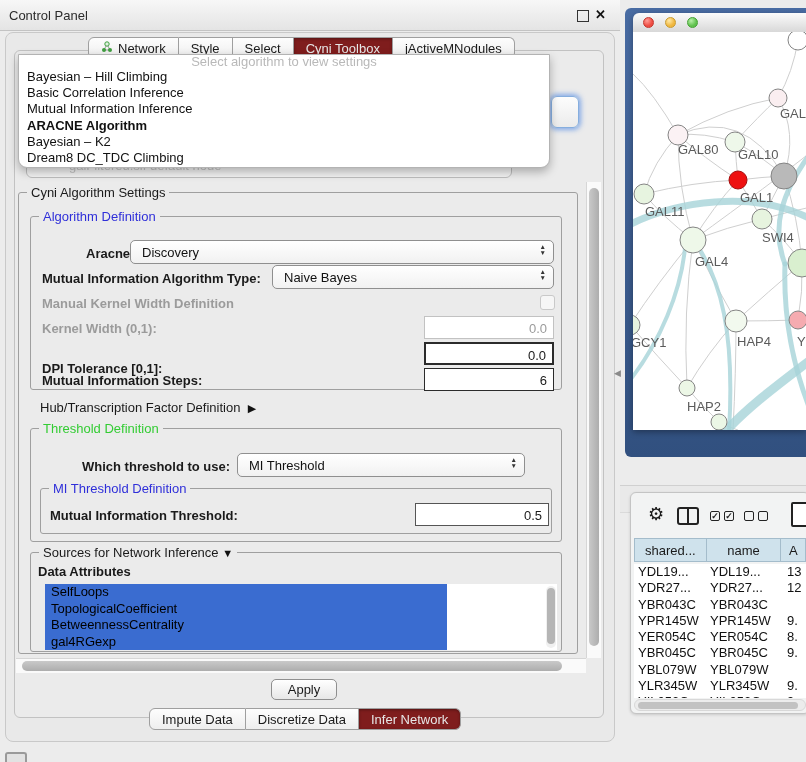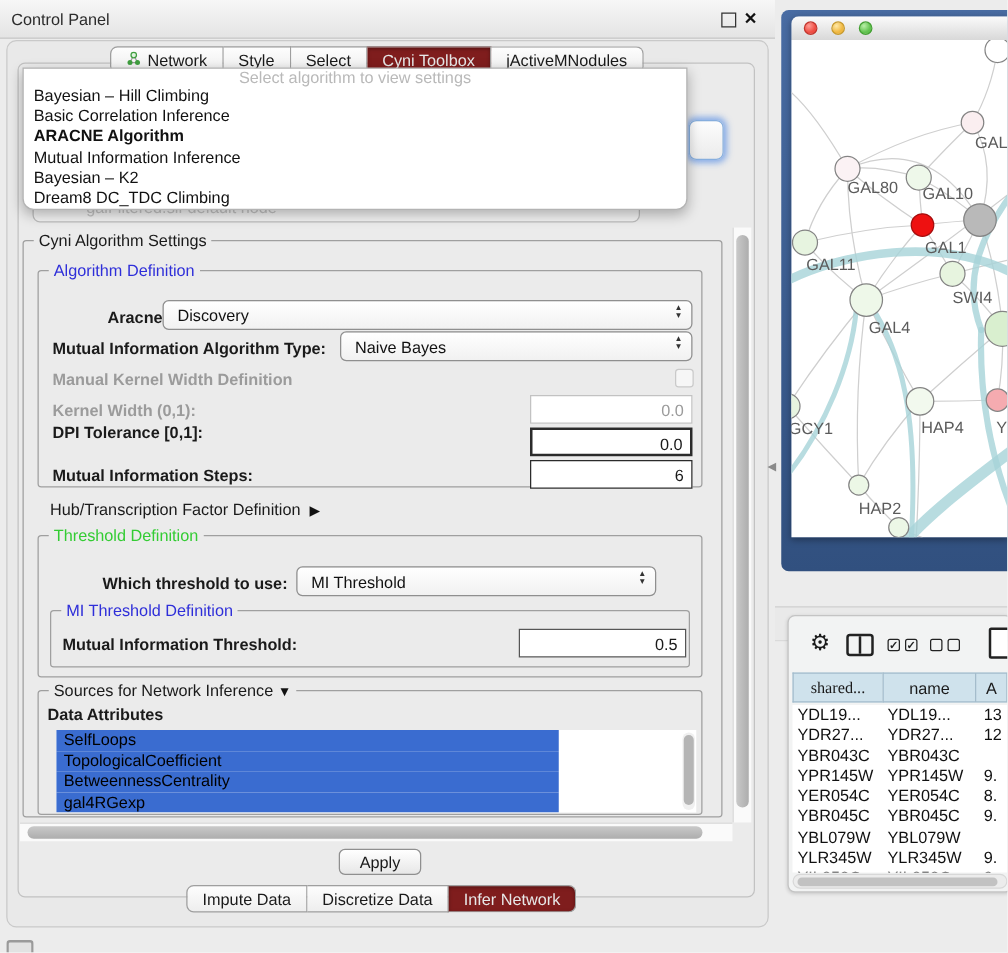--- a/index.html
+++ b/index.html
@@ -152,22 +152,22 @@
   <div class="occluded-combo">
     <span>galFiltered.sif default node</span>
   </div>
   <div class="glow-btn"></div>
 
   <div class="popup">
     <div class="ph">Select algorithm to view settings</div>
     <div id="popup-options">
         <div class="opt">Bayesian – Hill Climbing</div>
         <div class="opt">Basic Correlation Inference</div>
+        <div class="opt">Mutual Information Inference</div>
         <div class="opt b">ARACNE Algorithm</div>
-        <div class="opt">Mutual Information Inference</div>
         <div class="opt">Bayesian – K2</div>
         <div class="opt">Dream8 DC_TDC Climbing</div>
       </div>
   </div>
 
   <div class="group" style="left:18px;top:192px;width:560px;height:462px;">
     <span class="gtitle">Cyni Algorithm Settings</span>
   </div>
 
   <div class="group" style="left:30px;top:216px;width:532px;height:174px;">
@@ -188,21 +188,21 @@
         <i>▲</i>
         <i>▼</i>
       </span>
   </div>
   <span class="lbl b dis" style="left:42px;top:296px;">Manual Kernel Width Definition</span>
   <span class="cbx-dis" style="left:540px;top:295px;"></span>
   <span class="lbl b dis" style="left:42px;top:321px;">Kernel Width (0,1):</span>
   <div class="num-input" style="left:424px;top:316px;width:130px;border:1px solid #c2c2c2;">
     <span class="dis">0.0</span>
   </div>
-  <span class="lbl b" style="left:42px;top:338px;">DPI Tolerance [0,1]:</span>
+  <span class="lbl b" style="left:42px;top:361px;">DPI Tolerance [0,1]:</span>
   <div class="num-input" style="left:424px;top:342px;width:130px;border:2px solid #2b2b2b;">
     <span>0.0</span>
   </div>
   <span class="lbl b" style="left:42px;top:373px;">Mutual Information Steps:</span>
   <div class="num-input" style="left:424px;top:368px;width:130px;border:1px solid #2b2b2b;">
     <span>6</span>
   </div>
 
   <span class="lbl" style="left:40px;top:400px;z-index:3;">
     <span>Hub/Transcription Factor Definition</span>
@@ -361,21 +361,21 @@
   <div class="cb-pair" style="left:710px;top:511px;">
     <span class="cb">✓</span>
       <span class="cb">✓</span>
   </div>
   <div class="cb-pair" style="left:744px;top:511px;">
     <span class="cb"></span>
       <span class="cb"></span>
   </div>
   <div class="page-icon"></div>
   <div class="tbl-head" id="tbl-head">
-      <div class="hc" style="width: 73px; font-family: Liberation Serif, serif;">shared...</div>
+      <div class="hc" style="width: 73px;">shared...</div>
       <div class="hc" style="width: 76px;">name</div>
       <div class="hc" style="width: 26px;">A</div>
     </div>
   <div class="tbl-rows" id="tbl-rows">
       <div class="trow">
         <span class="c1">YDL19...</span>
         <span class="c2">YDL19...</span>
         <span class="c3">13</span>
       </div>
       <div class="trow">

